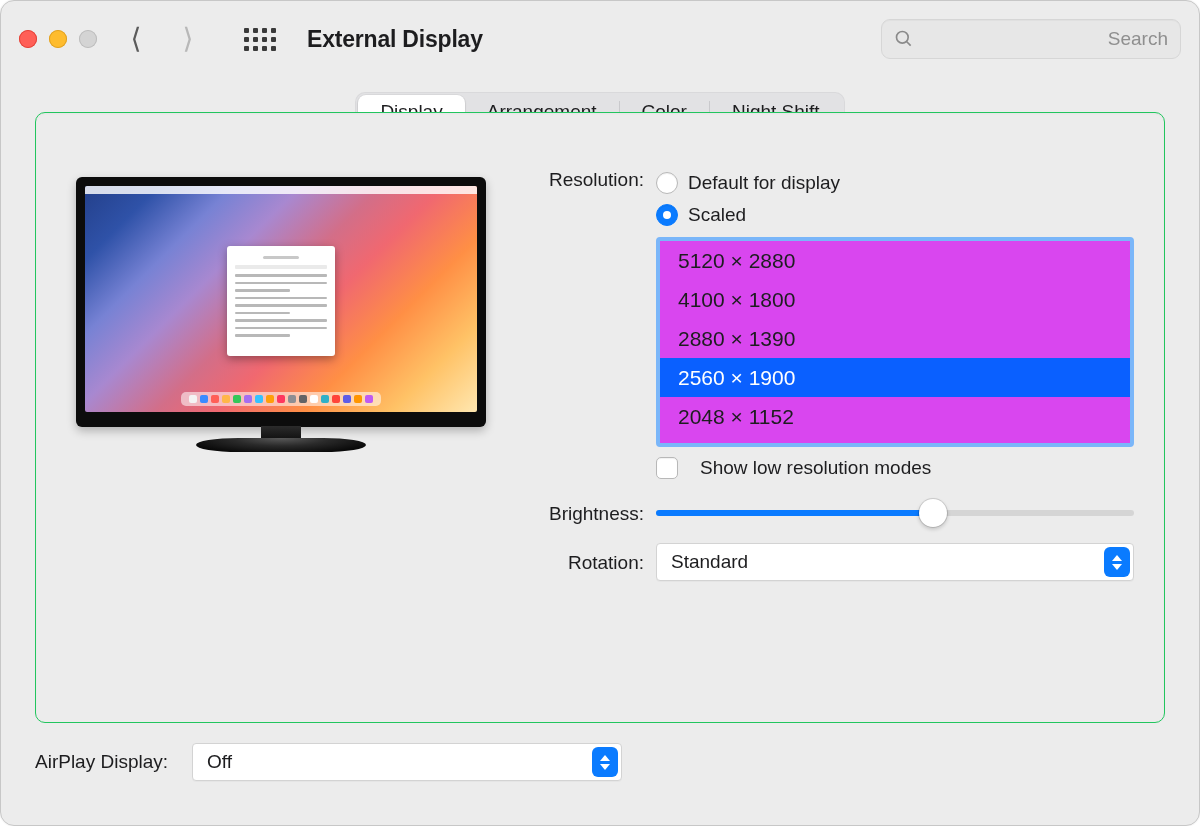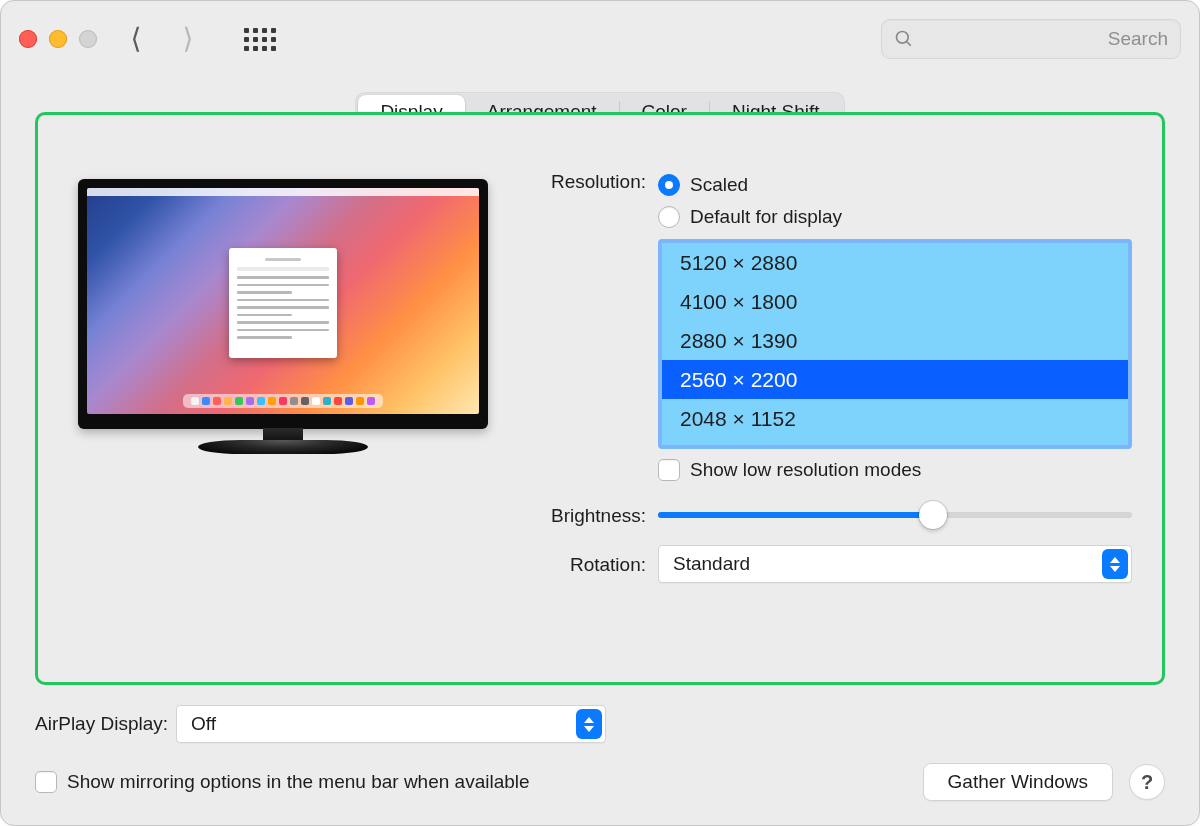--- a/index.html
+++ b/index.html
@@ -96,21 +96,21 @@
     width:1px; background:#c9c9cc; align-self:center; height:22px;
   }
 
   
   .panel {
     margin: 0 34px 0 34px;
     margin-top: -20px;
     padding-top: 44px;
     flex:1;
     background: #ececec;
-    border: 3px solid #22c55e;
+    border: 1px solid #22c55e;
     border-radius: 10px;
     display:flex;
     position:relative;
     box-shadow: inset 0 1px 2px rgba(0,0,0,.03);
     justify-content: flex-end;
   }
 
   
   .preview {
     width: 450px;
@@ -199,35 +199,35 @@
     background:#0a7bff; border-color:#0a7bff;
   }
   .radio.checked::after {
     content:""; width:8px; height:8px; border-radius:50%; background:#fff;
   }
 
   .res-list {
     margin-top: 6px;
     border: 4px solid #7ab6f9;
     border-radius: 4px;
-    background:#7dd3fc;
+    background:#d946ef;
     height: 210px;
     overflow:hidden;
     position:relative;
   }
   .res-list-inner { position:absolute; inset:0; overflow:hidden; }
   .res-item {
     height:39px; padding: 0 18px; display:flex; align-items:center;
     font-size:21px;
   }
   .res-item.selected { background:#0a60ff; color:#fff; }
   .res-item.cut { height:25px; align-items:flex-start; padding-top:4px; }
 
   .checkbox-line {
-    display:flex; align-items:center; gap:10px; margin-top:10px; margin-left:0;
+    display:flex; align-items:center; gap:22px; margin-top:10px; margin-left:0;
   }
   .checkbox {
     width:22px; height:22px; border-radius:5px; border:1px solid #b8b8b8; background:#fff;
     box-shadow: inset 0 1px 1px rgba(0,0,0,.06);
   }
 
   .row.brightness { margin-top: 18px; align-items:center;}
   .slider {
     flex:1; height:32px; display:flex; align-items:center; position:relative;
   }
@@ -264,21 +264,21 @@
   .popup .stepper::before, .popup .stepper::after {
     content:""; width:0; height:0; border-left:5px solid transparent; border-right:5px solid transparent;
   }
   .popup .stepper::before { border-bottom:6px solid #fff; margin-bottom:3px;}
   .popup .stepper::after  { border-top:6px solid #fff; }
 
   
   .footer {
     padding: 20px 34px 24px 34px;
   }
-  .airplay-row { display:flex; align-items:center; gap:8px; margin-bottom:20px;}
+  .airplay-row { display:flex; align-items:center; gap:24px; margin-bottom:20px;}
   .airplay-row .popup { width:430px; }
   .bottom-row { display:flex; align-items:center; }
   .bottom-row .checkbox-line { margin-top:0; }
   .bottom-row .spacer { flex:1; }
   .push-button {
     background:#ffffff;
     border:1px solid #d3d3d3;
     border-radius: 8px;
     height:38px;
     padding: 0 24px;
@@ -319,20 +319,21 @@
         <span></span>
           <span></span>
           <span></span>
           <span></span>
         <span></span>
           <span></span>
           <span></span>
           <span></span>
       </div>
     </div>
+    <div class="title">External Display</div>
     <div class="toolbar-spacer"></div>
     <div class="search-field">
       <svg viewBox="0 0 24 24" fill="none" stroke-width="2">
         <circle cx="10" cy="10" r="7"></circle>
           <line x1="20" y1="20" x2="15" y2="15"></line>
       </svg>
       <input type="text" placeholder="Search" style="">
     </div>
   </div>
 
@@ -394,34 +395,34 @@
         <div class="stand-base"></div>
       </div>
     </div>
 
     <div class="controls">
 
       <div class="row">
         <div class="row-label">Resolution:</div>
         <div class="row-body">
           <label class="radio-line">
+            <span class="radio"></span>
+            <span>Default for display</span>
+          </label>
+          <label class="radio-line">
             <span class="radio checked"></span>
             <span>Scaled</span>
-          </label>
-          <label class="radio-line">
-            <span class="radio"></span>
-            <span>Default for display</span>
           </label>
 
           <div class="res-list">
             <div class="res-list-inner" id="res-list-inner">
                 <div class="res-item">5120 × 2880</div>
                 <div class="res-item">4100 × 1800</div>
                 <div class="res-item">2880 × 1390</div>
-                <div class="res-item selected">2560 × 2200</div>
+                <div class="res-item selected">2560 × 1900</div>
                 <div class="res-item">2048 × 1152</div>
                 <div class="res-item cut">1600 × 900</div>
               </div>
           </div>
 
           <label class="checkbox-line">
             <span class="checkbox"></span>
             <span>Show low resolution modes</span>
           </label>
         </div>
@@ -453,24 +454,15 @@
   </div>
 
   <div class="footer">
     <div class="airplay-row">
       <span>AirPlay Display:</span>
       <div class="popup">
         <span>Off</span>
         <span class="stepper"></span>
       </div>
     </div>
-    <div class="bottom-row">
-      <label class="checkbox-line">
-        <span class="checkbox"></span>
-        <span>Show mirroring options in the menu bar when available</span>
-      </label>
-      <div class="spacer"></div>
-      <div class="push-button">Gather Windows</div>
-      <div class="help-button">?</div>
-    </div>
   </div>
 
 </div>
 
 </body></html>

